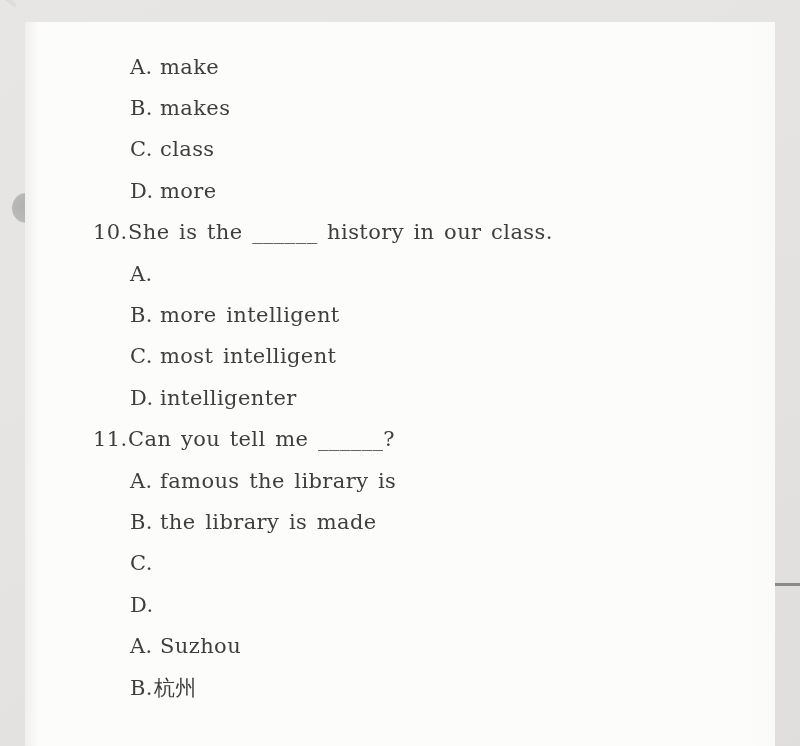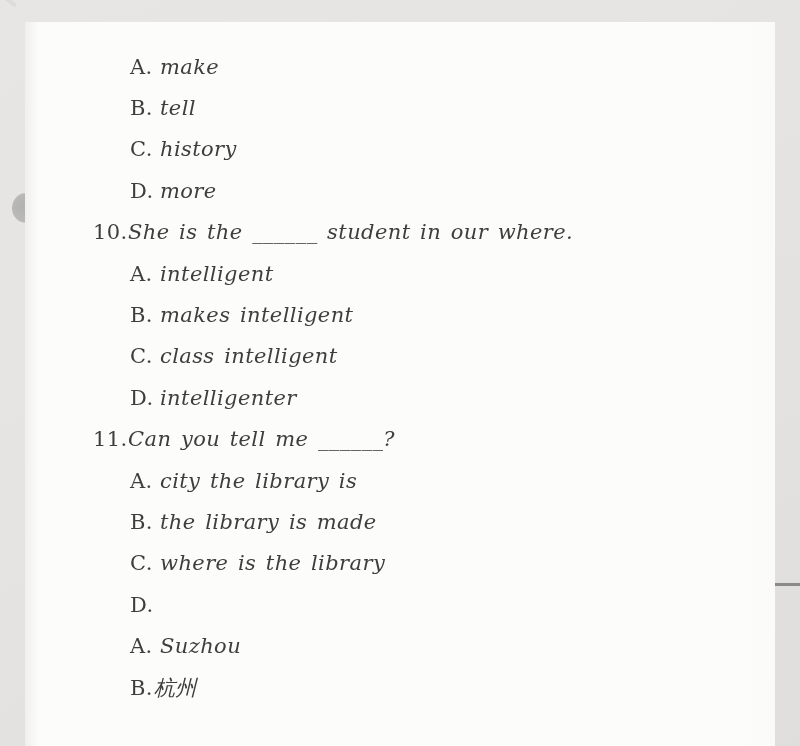--- a/index.html
+++ b/index.html
@@ -63,82 +63,80 @@
     display:flex;
     align-items:center;
     white-space:nowrap;
   }
   .line .prefix{display:inline-block;flex:0 0 auto;}
   .line.question .prefix{width:35px;}
   .line.option{padding-left:37px;}
   .line.option .prefix{width:30px;}
   .line.option.tight{padding-left:37px;}
   .line.option.tight .prefix{width:auto;margin-right:1px;}
-  .line .text{display:inline-block;font-style:italic;}
+  .line .text{display:inline-block;}
 </style>
 </head>
 <body>
 
 <div class="stage">
   <div class="smudge"></div>
   <div class="notch"></div>
   <div class="page"></div>
   <div class="edge-line"></div>
   <div class="content" id="content">
       <div class="line option">
     <span class="prefix">A.</span>
     <span class="text">make</span>
   </div>
       <div class="line option">
     <span class="prefix">B.</span>
-    <span class="text">tell</span>
+    <span class="text">makes</span>
   </div>
       <div class="line option">
     <span class="prefix">C.</span>
-    <span class="text">history</span>
+    <span class="text">class</span>
   </div>
       <div class="line option">
     <span class="prefix">D.</span>
     <span class="text">more</span>
   </div>
       <div class="line question">
     <span class="prefix">10.</span>
-    <span class="text">She is the ______ student in our where.</span>
+    <span class="text">She is the ______ history in our class.</span>
   </div>
       <div class="line option">
     <span class="prefix">A.</span>
-    <span class="text">intelligent</span>
   </div>
       <div class="line option">
     <span class="prefix">B.</span>
-    <span class="text">makes intelligent</span>
+    <span class="text">more intelligent</span>
   </div>
       <div class="line option">
     <span class="prefix">C.</span>
-    <span class="text">class intelligent</span>
+    <span class="text">most intelligent</span>
   </div>
       <div class="line option">
     <span class="prefix">D.</span>
     <span class="text">intelligenter</span>
   </div>
       <div class="line question">
     <span class="prefix">11.</span>
     <span class="text">Can you tell me ______?</span>
   </div>
       <div class="line option">
     <span class="prefix">A.</span>
-    <span class="text">city the library is</span>
+    <span class="text">famous the library is</span>
   </div>
       <div class="line option">
     <span class="prefix">B.</span>
     <span class="text">the library is made</span>
   </div>
       <div class="line option">
     <span class="prefix">C.</span>
-    <span class="text">where is the library</span>
   </div>
       <div class="line option">
     <span class="prefix">D.</span>
   </div>
       <div class="line option">
     <span class="prefix">A.</span>
     <span class="text">Suzhou</span>
   </div>
       <div class="line option tight">
     <span class="prefix">B.</span>

